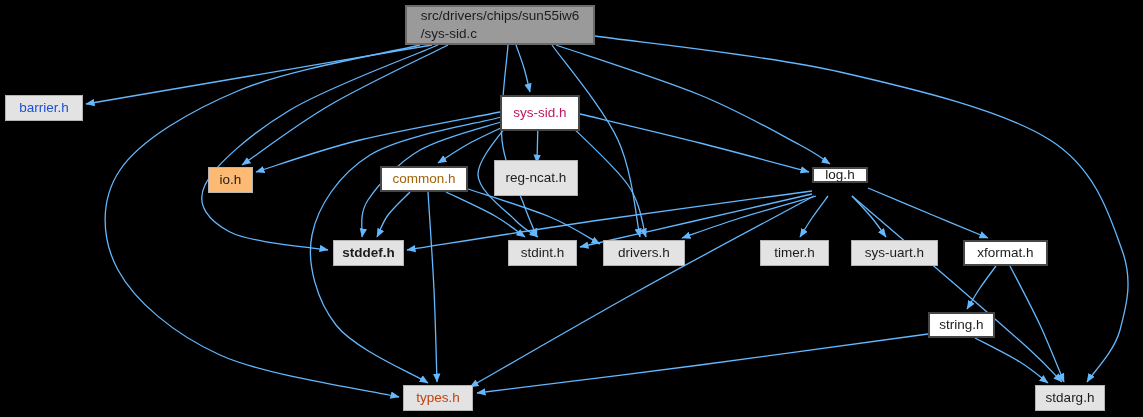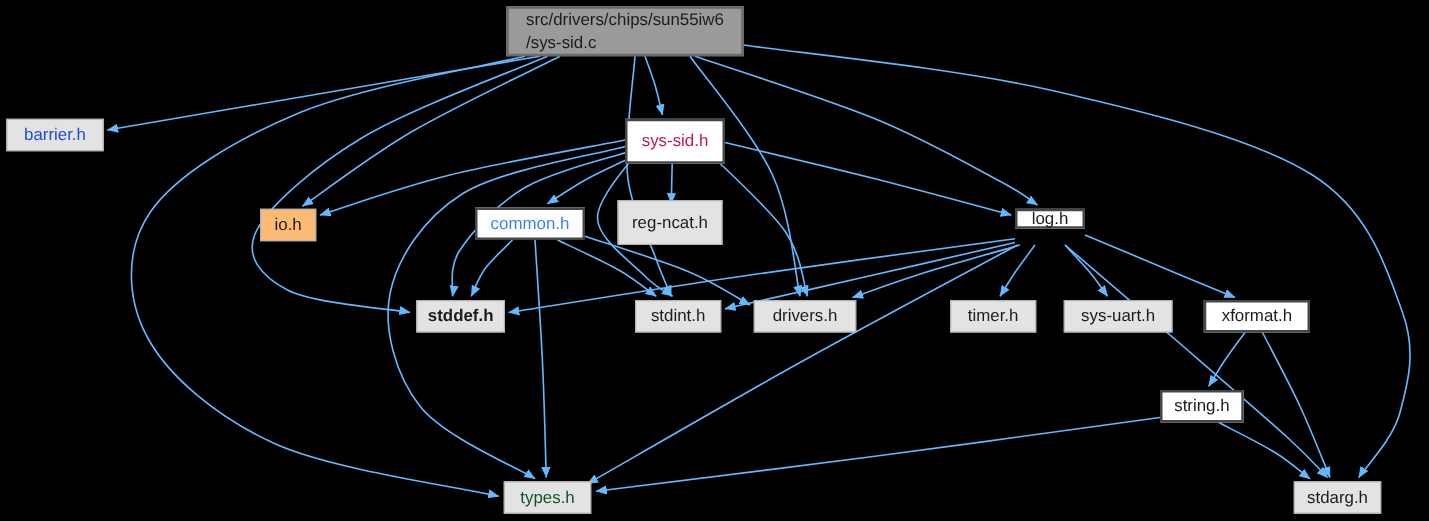--- a/index.html
+++ b/index.html
@@ -68,26 +68,26 @@
       <path d="M1010,266 C1015,275.8333333333333 1031,305.6666666666667 1040,325 C1049,344.3333333333333 1060,372.5 1064,382" fill="none" stroke="#63b8ff" stroke-width="1.3" marker-end="url(#arrow)"></path>
       <path d="M928,334 C890,339.1666666666667 775.1666666666666,355.1666666666667 700,365 C624.8333333333334,374.8333333333333 514.1666666666666,388.3333333333333 477,393" fill="none" stroke="#63b8ff" stroke-width="1.3" marker-end="url(#arrow)"></path>
       <path d="M975,338 C982.5,342 1007.8333333333334,354.5 1020,362 C1032.1666666666667,369.5 1043.3333333333333,379.5 1048,383" fill="none" stroke="#63b8ff" stroke-width="1.3" marker-end="url(#arrow)"></path>
     </svg>
   <div id="nodes">
       <div class="node root" style="left: 405px; top: 5px; width: 190px; height: 40px; background: rgb(154, 154, 154); border-color: rgb(107, 107, 107); color: rgb(28, 28, 28);">src/drivers/chips/sun55iw6
 /sys-sid.c</div>
       <div class="node plain" style="left: 5px; top: 95px; width: 78px; height: 26px; background: rgb(227, 227, 227); border-color: rgb(180, 180, 180); color: #1d4ed8;">barrier.h</div>
       <div class="node linked" style="left: 500px; top: 95px; width: 80px; height: 36px; background: rgb(255, 255, 255); border-color: rgb(70, 70, 70); color: #be185d;">sys-sid.h</div>
       <div class="node plain" style="left: 208px; top: 167px; width: 45px; height: 26px; background: #fdba74; border-color: rgb(180, 180, 180); color: rgb(28, 28, 28);">io.h</div>
-      <div class="node linked" style="left: 380px; top: 166px; width: 88px; height: 26px; background: rgb(255, 255, 255); border-color: rgb(70, 70, 70); color: #3b82f6;">common.h</div>
+      <div class="node linked" style="left: 380px; top: 166px; width: 88px; height: 26px; background: rgb(255, 255, 255); border-color: rgb(70, 70, 70); color: #a16207;">common.h</div>
       <div class="node plain" style="left: 494px; top: 160px; width: 84px; height: 36px; background: rgb(227, 227, 227); border-color: rgb(180, 180, 180); color: rgb(28, 28, 28);">reg-ncat.h</div>
       <div class="node linked" style="left: 812px; top: 167px; width: 56px; height: 16px; background: rgb(255, 255, 255); border-color: rgb(70, 70, 70); color: rgb(28, 28, 28);">log.h</div>
       <div class="node plain" style="left: 333px; top: 240px; width: 71px; height: 26px; background: rgb(227, 227, 227); border-color: rgb(180, 180, 180); color: rgb(28, 28, 28); font-weight: bold;">stddef.h</div>
       <div class="node plain" style="left: 508px; top: 240px; width: 69px; height: 26px; background: rgb(227, 227, 227); border-color: rgb(180, 180, 180); color: rgb(28, 28, 28);">stdint.h</div>
       <div class="node plain" style="left: 603px; top: 240px; width: 82px; height: 26px; background: rgb(227, 227, 227); border-color: rgb(180, 180, 180); color: rgb(28, 28, 28);">drivers.h</div>
       <div class="node plain" style="left: 760px; top: 240px; width: 69px; height: 26px; background: rgb(227, 227, 227); border-color: rgb(180, 180, 180); color: rgb(28, 28, 28);">timer.h</div>
       <div class="node plain" style="left: 851px; top: 240px; width: 87px; height: 26px; background: rgb(227, 227, 227); border-color: rgb(180, 180, 180); color: rgb(28, 28, 28);">sys-uart.h</div>
       <div class="node linked" style="left: 963px; top: 240px; width: 85px; height: 26px; background: rgb(255, 255, 255); border-color: rgb(70, 70, 70); color: rgb(28, 28, 28);">xformat.h</div>
       <div class="node linked" style="left: 928px; top: 312px; width: 67px; height: 26px; background: rgb(255, 255, 255); border-color: rgb(70, 70, 70); color: rgb(28, 28, 28);">string.h</div>
-      <div class="node plain" style="left: 403px; top: 385px; width: 70px; height: 26px; background: rgb(227, 227, 227); border-color: rgb(180, 180, 180); color: #14532d;">types.h</div>
+      <div class="node plain" style="left: 403px; top: 385px; width: 70px; height: 26px; background: rgb(227, 227, 227); border-color: rgb(180, 180, 180); color: #c2410c;">types.h</div>
       <div class="node plain" style="left: 1035px; top: 385px; width: 70px; height: 26px; background: rgb(227, 227, 227); border-color: rgb(180, 180, 180); color: rgb(28, 28, 28);">stdarg.h</div>
     </div>
 </div>
 
 </body></html>

